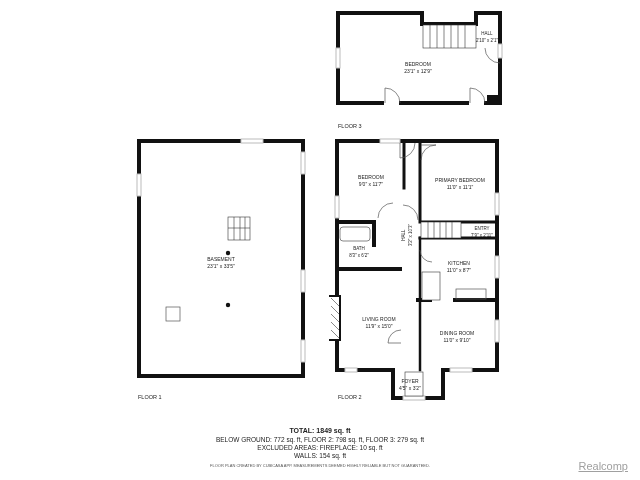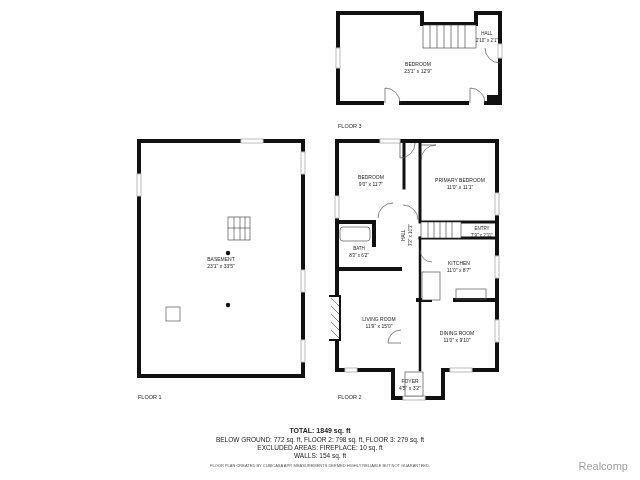--- a/index.html
+++ b/index.html
@@ -4,21 +4,21 @@
 <style>
   html, body { margin:0; padding:0; background:#ffffff; }
   body { width:640px; height:480px; position:relative; overflow:hidden; font-family:"Liberation Sans", sans-serif; color:#222; }
   .plan { position:absolute; left:0; top:0; width:640px; height:480px; }
   .lbl { position:absolute; font-size:5px; text-align:center; line-height:7px; color:#222; white-space:nowrap; transform:translateX(-50%); }
   .floorlbl { position:absolute; font-size:5.5px; color:#222; }
   .summary { position:absolute; left:0; width:640px; text-align:center; color:#222; }
   .sum-total { top:427px; font-size:7px; font-weight:bold; }
   .sum-line { font-size:6.5px; }
   .disclaimer { top:463px; font-size:4px; color:#555; }
-  .brand { position:absolute; right:12px; top:460px; font-size:11px; color:#a0a0a0; }
+  .brand { position:absolute; right:12px; top:460px; font-size:11px; color:#a0a0a0;text-decoration:underline; }
 </style>
 </head>
 <body>
 
 <svg class="plan" viewBox="0 0 640 480" width="640" height="480">
   <g fill="none" stroke="#111" stroke-width="4" stroke-linecap="square">
 
     <g>
       <path d="M338,13 L338,103 L382,103"></path>
       <path d="M401,103 L467,103"></path>

